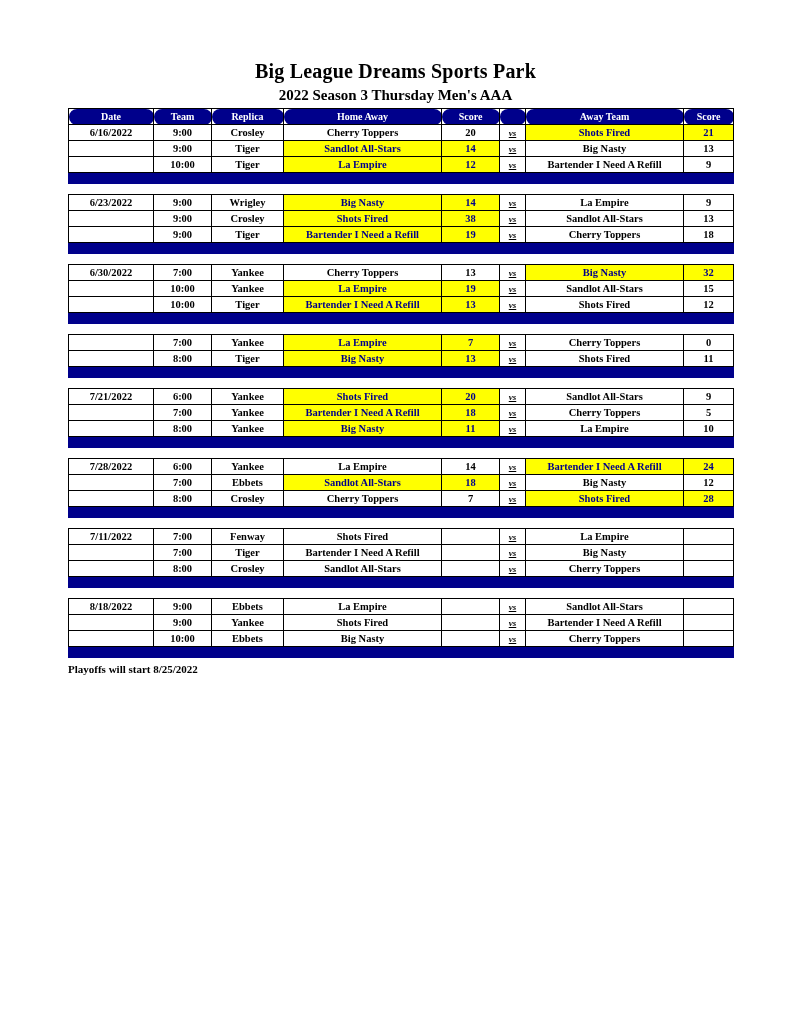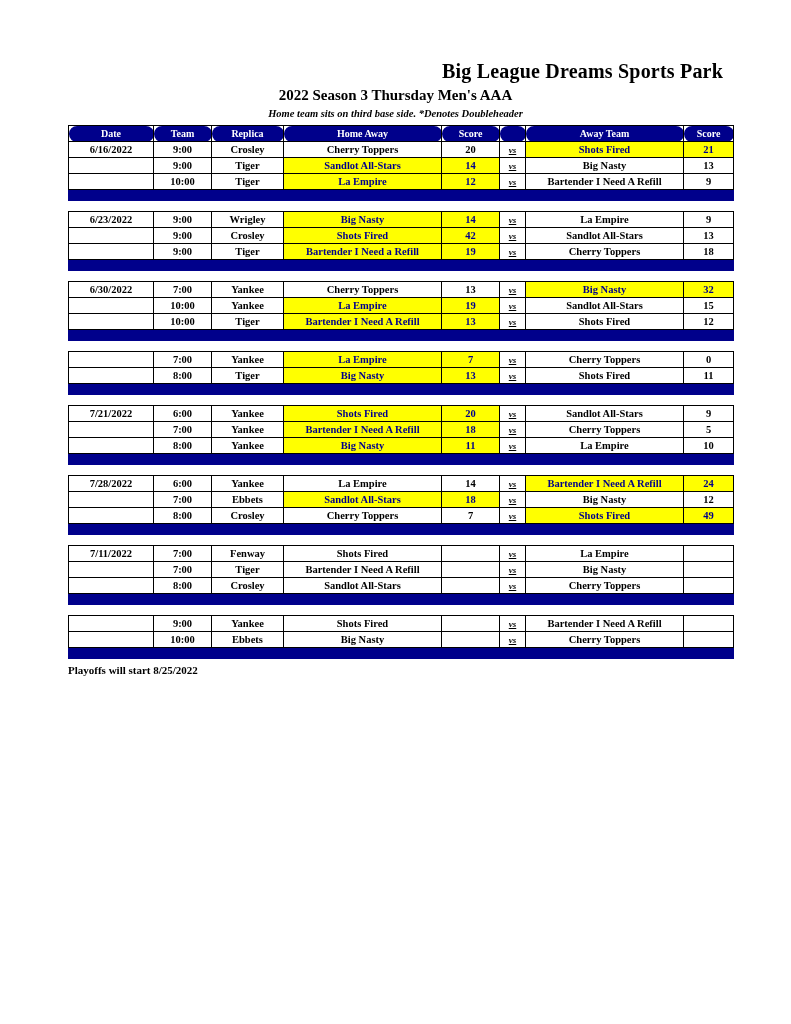--- a/index.html
+++ b/index.html
@@ -14,21 +14,21 @@
     color: #000000;
   }
   .page {
     position: relative;
     width: 791px;
     height: 1024px;
     box-sizing: border-box;
     padding: 60px 68px 0 68px;
   }
   .title {
-    text-align: right;
+    text-align: center;
     font-weight: bold;
     font-size: 20px;
     letter-spacing: 0.2px;
     margin: 0 0 4px 0;
   }
   .subtitle {
     text-align: center;
     font-weight: bold;
     font-size: 15px;
     margin: 0 0 4px 0;
@@ -101,21 +101,20 @@
     font-family: "Liberation Serif", serif;
   }
 </style>
 </head>
 <body>
 
 <div class="page">
 
   <h1 class="title">Big League Dreams Sports Park</h1>
   <h2 class="subtitle">2022 Season 3 Thursday Men's AAA</h2>
-  <div class="note">Home team sits on third base side.  *Denotes Doubleheader</div>
 
   <table class="schedule">
     <colgroup>
       <col class="col-date">
         <col class="col-time">
         <col class="col-replica">
         <col class="col-home">
       <col class="col-score">
         <col class="col-vs">
         <col class="col-away">
@@ -178,21 +177,21 @@
           <td class="hl">14</td>
           <td class="vs">vs</td>
           <td>La Empire</td>
           <td>9</td>
         </tr>
         <tr>
           <td></td>
           <td>9:00</td>
           <td>Crosley</td>
           <td class="hl">Shots Fired</td>
-          <td class="hl">42</td>
+          <td class="hl">38</td>
           <td class="vs">vs</td>
           <td>Sandlot All-Stars</td>
           <td>13</td>
         </tr>
         <tr>
           <td></td>
           <td>9:00</td>
           <td>Tiger</td>
           <td class="hl">Bartender I Need a Refill</td>
           <td class="hl">19</td>
@@ -325,21 +324,21 @@
           <td>12</td>
         </tr>
         <tr>
           <td></td>
           <td>8:00</td>
           <td>Crosley</td>
           <td>Cherry Toppers</td>
           <td>7</td>
           <td class="vs">vs</td>
           <td class="hl">Shots Fired</td>
-          <td class="hl">49</td>
+          <td class="hl">28</td>
         </tr>
         <tr class="sep">
           <td colspan="8"></td>
         </tr>
         <tr class="blank">
           <td colspan="8"></td>
         </tr>
         <tr>
           <td>7/11/2022</td>
           <td>7:00</td>
@@ -368,20 +367,30 @@
           <td></td>
           <td class="vs">vs</td>
           <td>Cherry Toppers</td>
           <td></td>
         </tr>
         <tr class="sep">
           <td colspan="8"></td>
         </tr>
         <tr class="blank">
           <td colspan="8"></td>
+        </tr>
+        <tr>
+          <td>8/18/2022</td>
+          <td>9:00</td>
+          <td>Ebbets</td>
+          <td>La Empire</td>
+          <td></td>
+          <td class="vs">vs</td>
+          <td>Sandlot All-Stars</td>
+          <td></td>
         </tr>
         <tr>
           <td></td>
           <td>9:00</td>
           <td>Yankee</td>
           <td>Shots Fired</td>
           <td></td>
           <td class="vs">vs</td>
           <td>Bartender I Need A Refill</td>
           <td></td>

